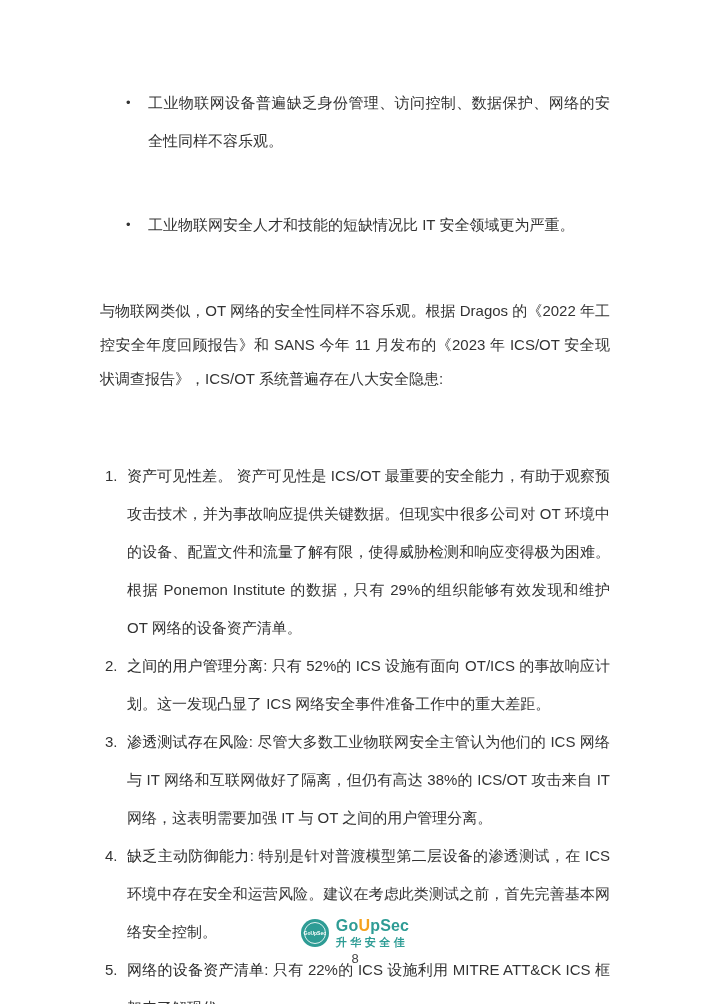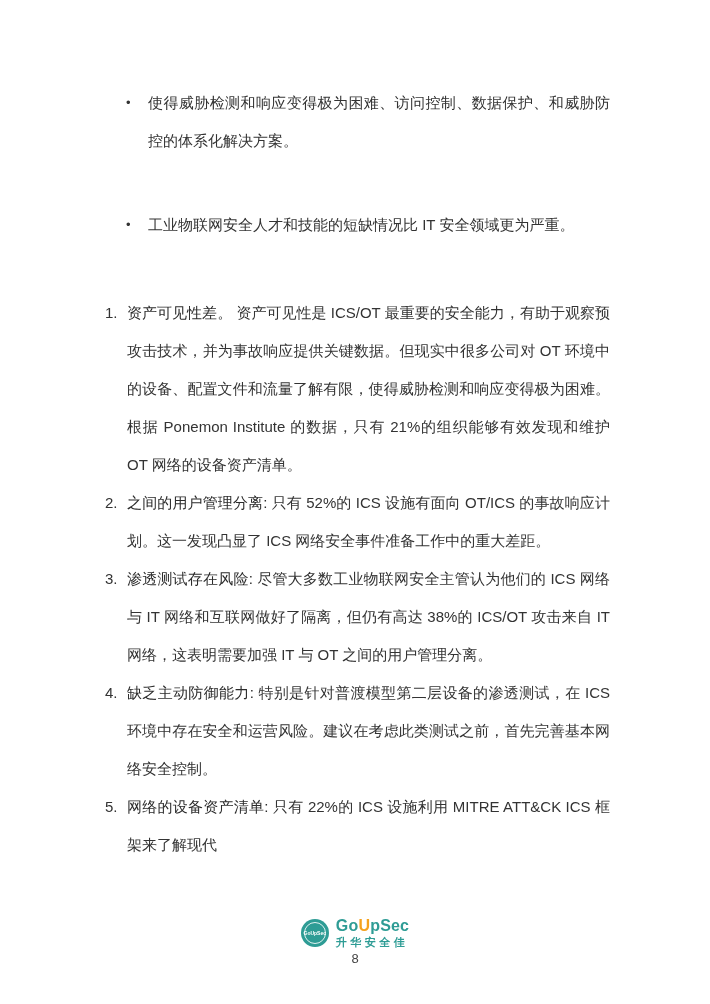--- a/index.html
+++ b/index.html
@@ -106,35 +106,36 @@
 </style>
 </head>
 <body>
 
 <div class="page">
   <div class="content">
 
     <ul class="bullets">
       <li class="b-item first">
         <span class="b-marker">•</span>
-        <span class="b-text">使得威胁检测和响应变得极为困难、访问控制、数据保护、和威胁防控的体系化解决方案。</span>
+        <span class="b-text">工业物联网设备普遍缺乏身份管理、访问控制、数据保护、网络的安全性同样不容乐观。</span>
       </li>
       <li class="b-item">
         <span class="b-marker">•</span>
         <span class="b-text">工业物联网安全人才和技能的短缺情况比 IT 安全领域更为严重。</span>
       </li>
     </ul>
 
+    <p class="intro">与物联网类似，OT 网络的安全性同样不容乐观。根据 Dragos 的《2022 年工控安全年度回顾报告》和 SANS 今年 11 月发布的《2023 年 ICS/OT 安全现状调查报告》，ICS/OT 系统普遍存在八大安全隐患:</p>
 
     <ol class="nlist">
       <li class="n-item">
         <span class="n-num">1.</span>
         <span class="n-body">
           <strong class="n-label">资产可见性差。</strong>
-          <span>资产可见性是 ICS/OT 最重要的安全能力，有助于观察预攻击技术，并为事故响应提供关键数据。但现实中很多公司对 OT 环境中的设备、配置文件和流量了解有限，使得威胁检测和响应变得极为困难。根据 Ponemon Institute 的数据，只有 21%的组织能够有效发现和维护 OT 网络的设备资产清单。</span>
+          <span>资产可见性是 ICS/OT 最重要的安全能力，有助于观察预攻击技术，并为事故响应提供关键数据。但现实中很多公司对 OT 环境中的设备、配置文件和流量了解有限，使得威胁检测和响应变得极为困难。根据 Ponemon Institute 的数据，只有 29%的组织能够有效发现和维护 OT 网络的设备资产清单。</span>
         </span>
       </li>
       <li class="n-item">
         <span class="n-num">2.</span>
         <span class="n-body">
           <strong class="n-label">之间的用户管理分离:</strong>
           <span>只有 52%的 ICS 设施有面向 OT/ICS 的事故响应计划。这一发现凸显了 ICS 网络安全事件准备工作中的重大差距。</span>
         </span>
       </li>
       <li class="n-item">

